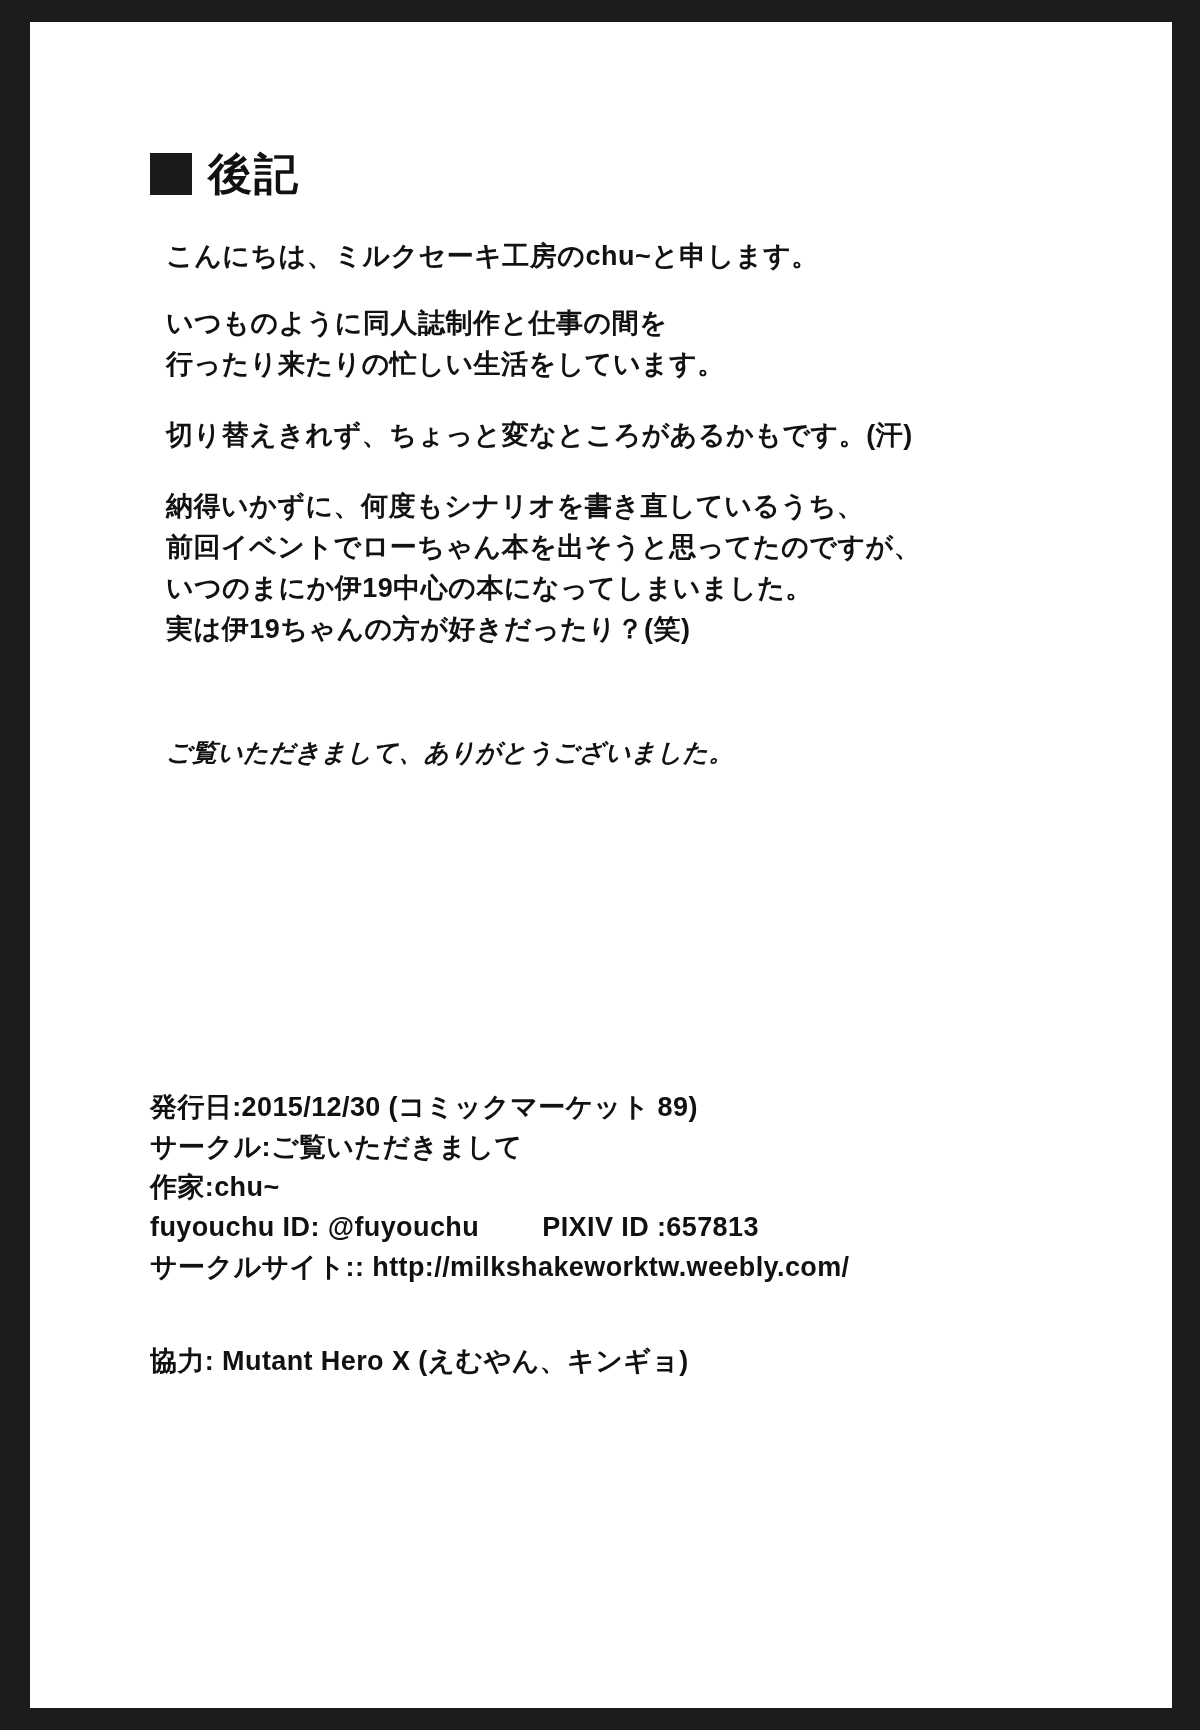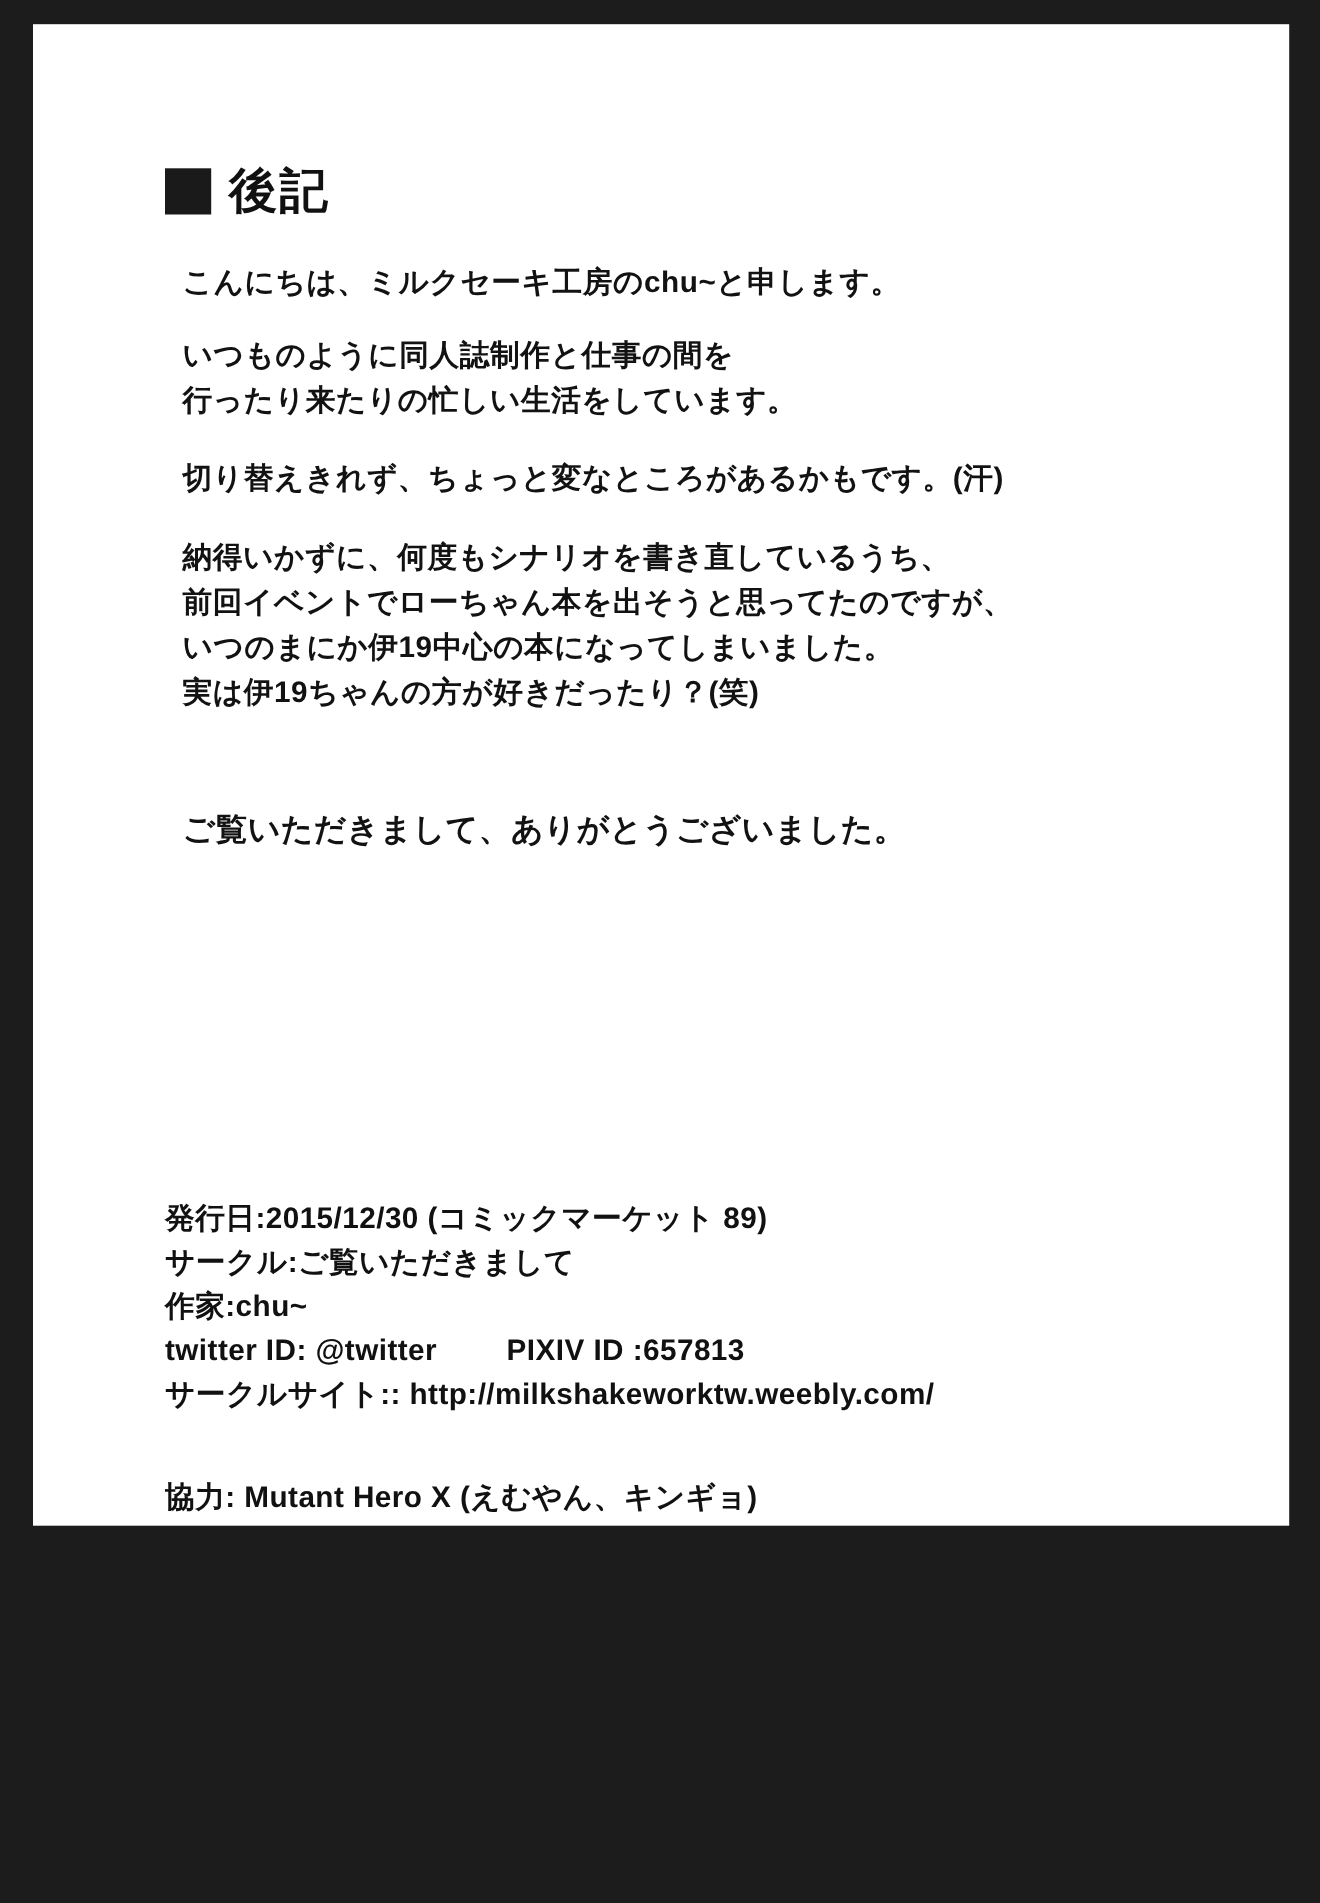--- a/index.html
+++ b/index.html
@@ -17,21 +17,21 @@
     width: 1200px;
     height: 1730px;
     background: #1c1c1c;
     box-sizing: border-box;
   }
   .sheet {
     position: absolute;
     left: 30px;
     top: 22px;
     width: 1142px;
-    height: 1365px;
+    height: 1686px;
     background: #ffffff;
     box-sizing: border-box;
   }
   .content {
     position: absolute;
     left: 120px;
     top: 130px;
     width: 920px;
   }
 
@@ -65,24 +65,25 @@
     letter-spacing: 0.5px;
     font-weight: 600;
   }
   .para.block {
     margin-bottom: 30px;
   }
   .para .line {
     display: block;
   }
   .para.small {
-    font-size: 29px;
+    font-size: 25px;
     font-weight: 600;
     line-height: 1.6;
     letter-spacing: 0.3px;
+    font-style: italic;
   }
   .spacer-lg {
     height: 52px;
   }
 
   
   .colophon {
     position: absolute;
     left: 120px;
     top: 1066px;
@@ -140,21 +141,21 @@
         <span class="line">ご覧いただきまして、ありがとうございました。</span>
       </p>
 
     </div>
 
     <div class="colophon">
       <div>
         <span class="line">発行日:2015/12/30 (コミックマーケット 89)</span>
         <span class="line">サークル:ご覧いただきまして</span>
         <span class="line">作家:chu~</span>
-        <span class="line">twitter ID: @twitter        PIXIV ID :657813</span>
+        <span class="line">fuyouchu ID: @fuyouchu        PIXIV ID :657813</span>
         <span class="line">サークルサイト:: http://milkshakeworktw.weebly.com/</span>
       </div>
       <div class="group2">
         <span class="line">協力: Mutant Hero X (えむやん、キンギョ)</span>
       </div>
     </div>
 
   </div>
 </div>
 

